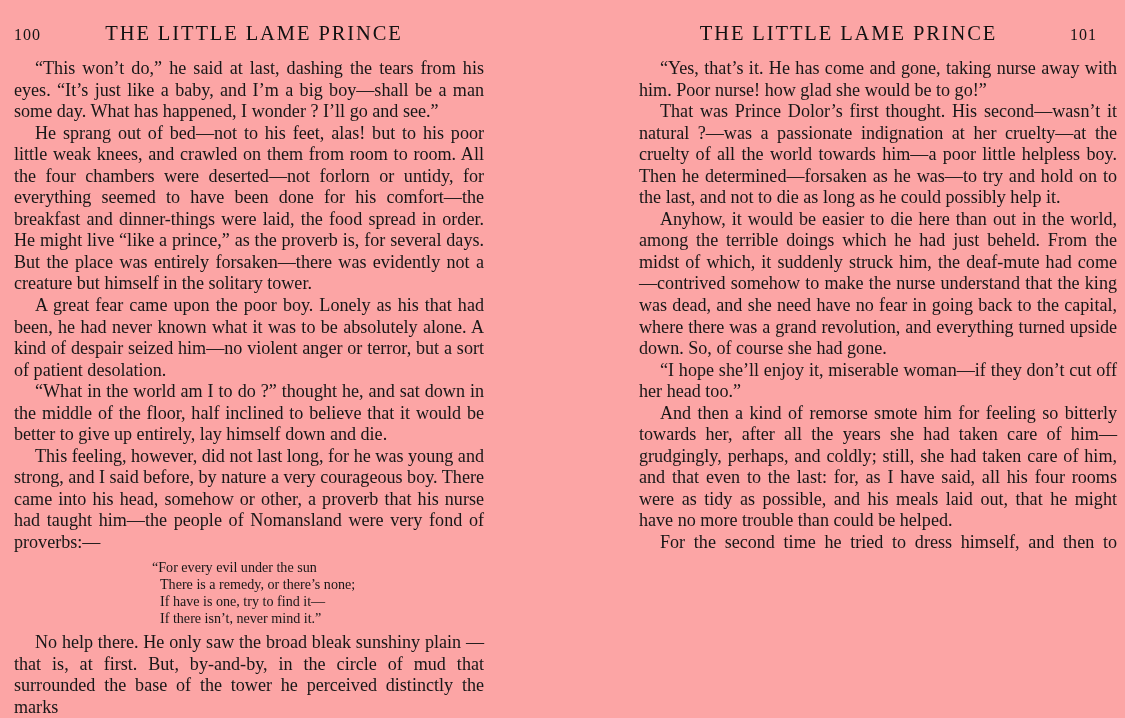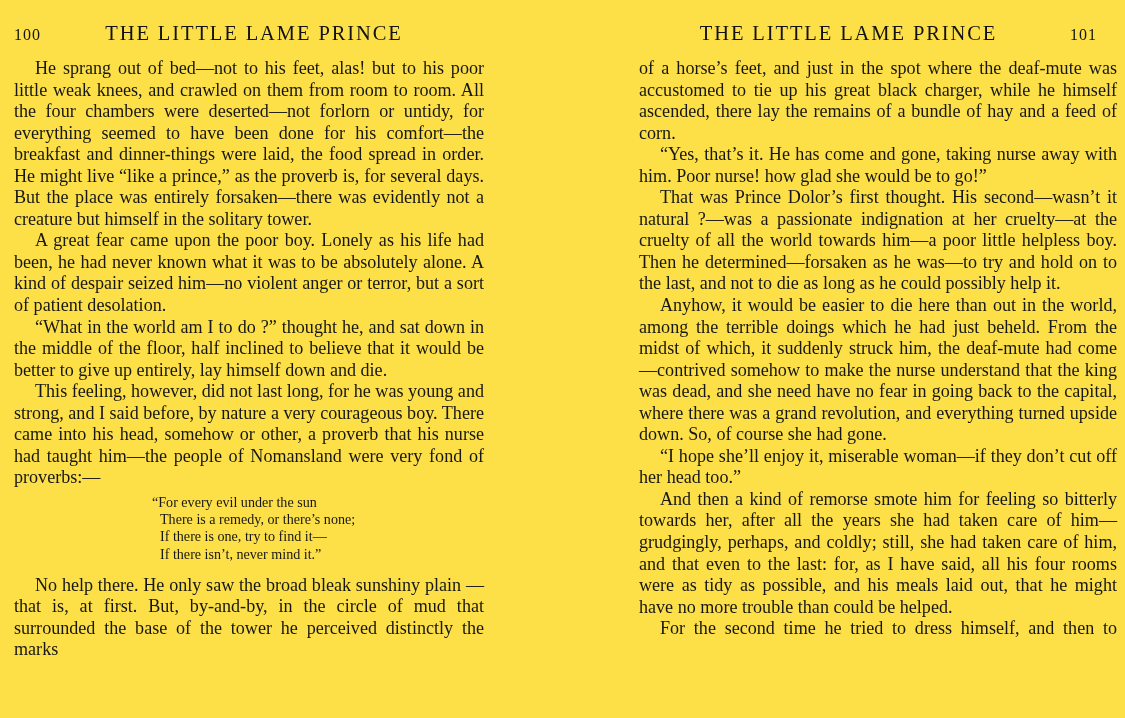--- a/index.html
+++ b/index.html
@@ -11,21 +11,21 @@
     width: 1125px;
     height: 718px;
     overflow: hidden;
     font-family: "Liberation Serif", "DejaVu Serif", serif;
     color: #1a1a1a;
   }
   .spread {
     position: relative;
     width: 1125px;
     height: 718px;
-    background: #fde047;
+    background: #fca5a5;
   }
   .page {
     position: absolute;
     top: 0;
     height: 718px;
   }
   .page-left  { left: 0;   width: 520px; }
   .page-right { left: 600px; width: 525px; }
 
   
@@ -76,21 +76,21 @@
     text-indent: 21px;
     text-align: justify;
   }
   .col p.last-line-full {
     text-align-last: justify;
   }
   .col p.noindent { text-indent: 0; }
 
   
   .verse {
-    margin: 5px 0 12px 0;
+    margin: 5px 0 5px 0;
     padding-left: 146px;
     font-size: 14.1px;
     line-height: 17.2px;
     text-align: left;
   }
   .verse .vline {
     white-space: nowrap;
     text-indent: 0;
     text-align: left;
   }
@@ -104,45 +104,45 @@
 <div class="spread">
 
   <div class="page page-left">
 
     <div class="head">
       <span class="folio folio-left">100</span>
       <span class="head-title">THE LITTLE LAME PRINCE</span>
     </div>
 
     <div class="col">
+      <p>“This won’t do,” he said at last, dashing the tears from his eyes.  “It’s just like a baby, and I’m a big boy—shall be a man some day.  What has happened, I wonder ?  I’ll go and see.”</p>
       <p>He sprang out of bed—not to his feet, alas! but to his poor little weak knees, and crawled on them from room to room. All the four chambers were deserted—not forlorn or untidy, for everything seemed to have been done for his comfort—the breakfast and dinner-things were laid, the food spread in order. He might live “like a prince,” as the proverb is, for several days. But the place was entirely forsaken—there was evidently not a creature but himself in the solitary tower.</p>
-      <p>A great fear came upon the poor boy.  Lonely as his life had been, he had never known what it was to be absolutely alone.  A kind of despair seized him—no violent anger or terror, but a sort of patient desolation.</p>
+      <p>A great fear came upon the poor boy.  Lonely as his that had been, he had never known what it was to be absolutely alone.  A kind of despair seized him—no violent anger or terror, but a sort of patient desolation.</p>
       <p>“What in the world am I to do ?” thought he, and sat down in the middle of the floor, half inclined to believe that it would be better to give up entirely, lay himself down and die.</p>
       <p>This feeling, however, did not last long, for he was young and strong, and I said before, by nature a very courageous boy. There came into his head, somehow or other, a proverb that his nurse had taught him—the people of Nomansland were very fond of proverbs:—</p>
 
       <div class="verse">
         <div class="vline hang">“For every evil under the sun</div>
         <div class="vline">There is a remedy, or there’s none;</div>
-        <div class="vline">If there is one, try to find it—</div>
+        <div class="vline">If have is one, try to find it—</div>
         <div class="vline">If there isn’t, never mind it.”</div>
       </div>
 
       <p class="last-line-full">No help there.  He only saw the broad bleak sunshiny plain —that is, at first.  But, by-and-by, in the circle of mud that surrounded the base of the tower he perceived distinctly the marks</p>
     </div>
   </div>
 
   <div class="page page-right">
 
     <div class="head">
       <span class="head-title">THE LITTLE LAME PRINCE</span>
       <span class="folio folio-right">101</span>
     </div>
 
     <div class="col">
-      <p class="noindent">of a horse’s feet, and just in the spot where the deaf-mute was accustomed to tie up his great black charger, while he himself ascended, there lay the remains of a bundle of hay and a feed of corn.</p>
       <p>“Yes, that’s it.  He has come and gone, taking nurse away with him.  Poor nurse! how glad she would be to go!”</p>
       <p>That was Prince Dolor’s first thought.  His second—wasn’t it natural ?—was a passionate indignation at her cruelty—at the cruelty of all the world towards him—a poor little helpless boy.  Then he determined—forsaken as he was—to try and hold on to the last, and not to die as long as he could possibly help it.</p>
       <p>Anyhow, it would be easier to die here than out in the world, among the terrible doings which he had just beheld.  From the midst of which, it suddenly struck him, the deaf-mute had come—contrived somehow to make the nurse understand that the king was dead, and she need have no fear in going back to the capital, where there was a grand revolution, and everything turned upside down.  So, of course she had gone.</p>
       <p>“I hope she’ll enjoy it, miserable woman—if they don’t cut off her head too.”</p>
       <p>And then a kind of remorse smote him for feeling so bitterly towards her, after all the years she had taken care of him— grudgingly, perhaps, and coldly; still, she had taken care of him, and that even to the last:  for, as I have said, all his four rooms were as tidy as possible, and his meals laid out, that he might have no more trouble than could be helped.</p>
       <p class="last-line-full">For the second time he tried to dress himself, and then to</p>
     </div>
   </div>
 
 </div>

